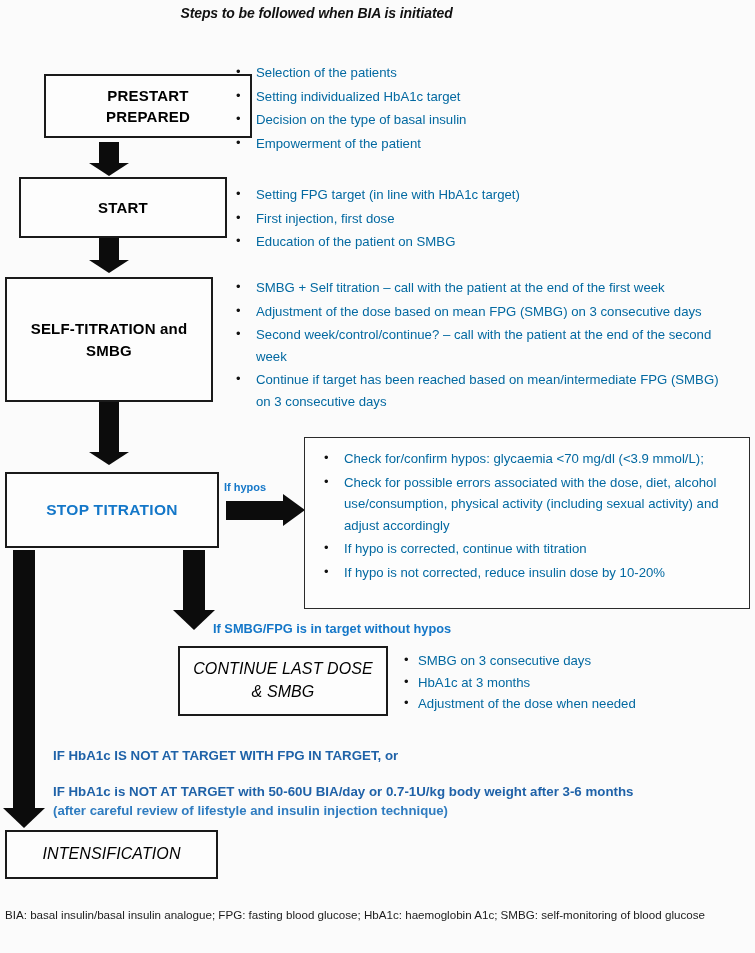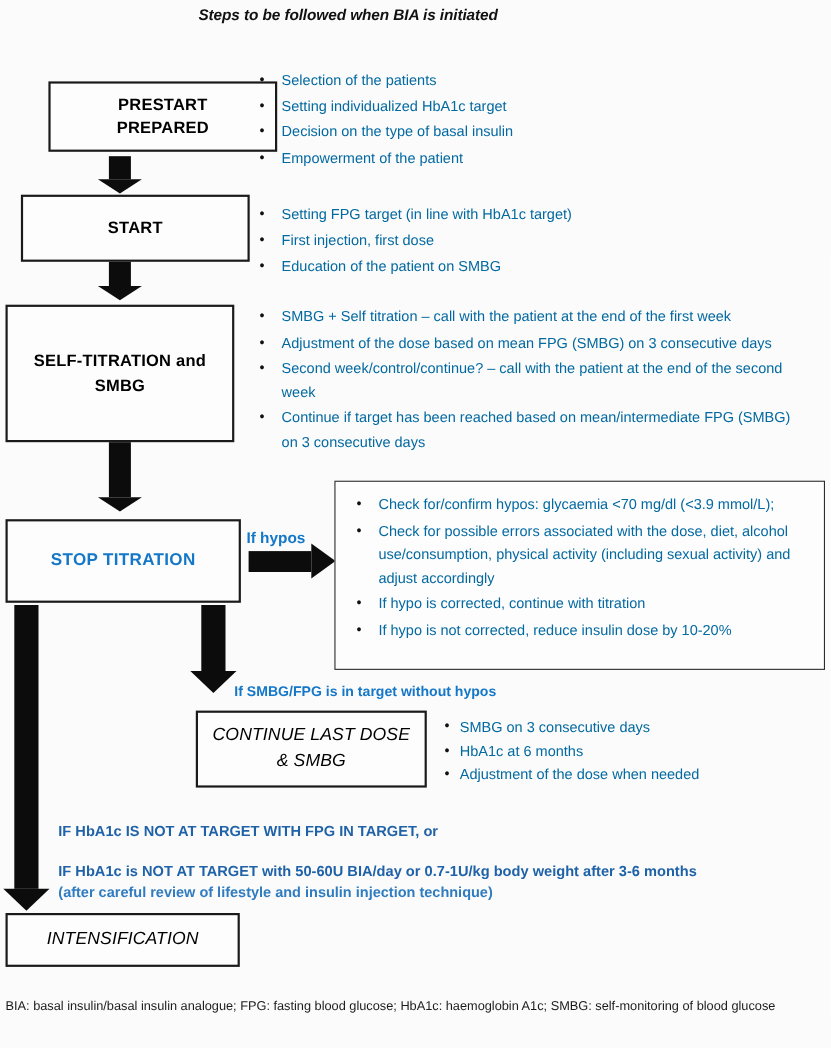--- a/index.html
+++ b/index.html
@@ -88,21 +88,21 @@
   .arrow-down {
     position: absolute;
     background: #0c0c0c;
   }
 
   
   .bluelbl {
     position: absolute;
     color: #1477c8;
     font-weight: bold;
-    font-size: 14px;
+    font-size: 11px;
     white-space: nowrap;
   }
   .navylbl {
     position: absolute;
     color: #1f62a8;
     font-weight: bold;
     font-size: 13.3px;
     white-space: nowrap;
   }
   .navysub {
@@ -215,21 +215,21 @@
 
   <div class="pbox plain" style="left:178px; top:646px; width:210px; height:70px;">
     <span class="lbl">
       <span>CONTINUE LAST DOSE</span><br>
       <span>&amp; SMBG</span>
     </span>
   </div>
 
   <ul class="blist tight" style="left:404px; top:650px; width:330px;">
     <li>SMBG on 3 consecutive days</li>
-    <li>HbA1c at 6 months</li>
+    <li>HbA1c at 3 months</li>
     <li>Adjustment of the dose when needed</li>
   </ul>
 
   <div class="navylbl" style="left:53px; top:748px;">IF HbA1c IS NOT AT TARGET WITH FPG IN TARGET, or</div>
   <div class="navylbl" style="left:53px; top:784px;">IF HbA1c is NOT AT TARGET with 50-60U BIA/day or 0.7-1U/kg body weight after 3-6 months</div>
   <div class="navysub" style="left:53px; top:803px;">(after careful review of lifestyle and insulin injection technique)</div>
 
   <div class="pbox plain" style="left:5px; top:830px; width:213px; height:49px;">
     <span class="lbl">INTENSIFICATION</span>
   </div>

